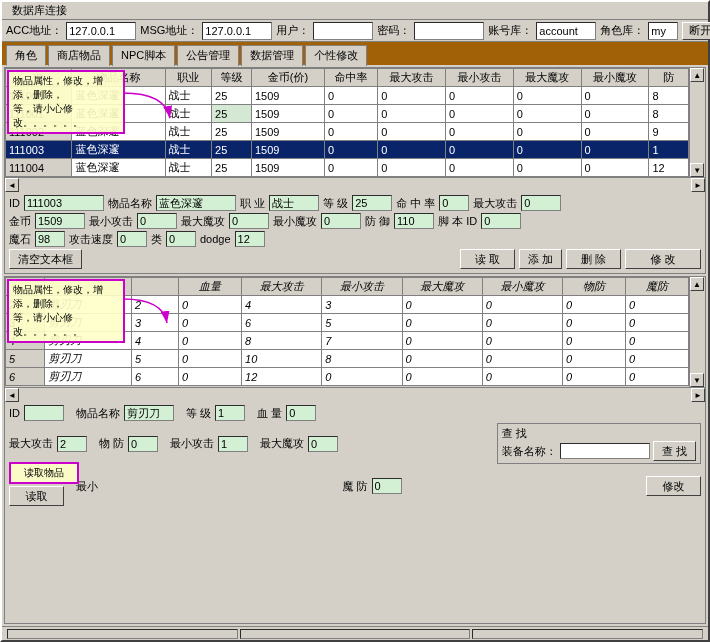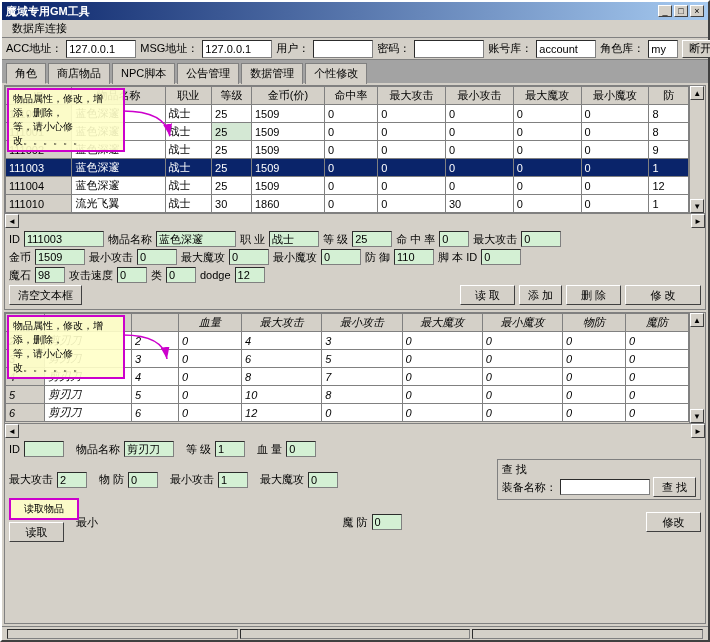--- a/index.html
+++ b/index.html
@@ -13,21 +13,21 @@
     .title-btn { width: 14px; height: 12px; background: #d4d0c8; border: 1px solid #fff; border-right-color: #404040; border-bottom-color: #404040; font-size: 9px; display: flex; align-items: center; justify-content: center; cursor: pointer; }
     
     .menu-bar { background: #d4d0c8; height: 18px; display: flex; align-items: center; padding: 0 4px; border-bottom: 1px solid #808080; flex-shrink: 0; }
     .menu-item { padding: 1px 6px; font-size: 11px; cursor: pointer; }
     
     .toolbar { background: #d4d0c8; height: 22px; display: flex; align-items: center; padding: 2px 4px; gap: 4px; border-bottom: 1px solid #808080; flex-shrink: 0; }
     .toolbar-label { font-size: 11px; white-space: nowrap; }
     .toolbar-input { height: 18px; border: 1px inset #808080; background: white; padding: 0 2px; font-size: 11px; }
     .toolbar-btn { height: 18px; background: #d4d0c8; border: 1px solid #fff; border-right-color: #404040; border-bottom-color: #404040; padding: 0 6px; cursor: pointer; font-size: 11px; white-space: nowrap; }
     
-    .tabs-row { display: flex; background: #a3a3a3; padding: 2px 4px 0; flex-shrink: 0; }
+    .tabs-row { display: flex; background: #a16207; padding: 2px 4px 0; flex-shrink: 0; }
     .tab { padding: 2px 8px; background: #d4d0c8; border: 1px solid #808080; border-bottom: none; cursor: pointer; font-size: 11px; margin-right: 2px; position: relative; top: 1px; }
     
     .main-content { flex: 1; display: flex; flex-direction: column; background: #d4d0c8; padding: 2px; overflow: hidden; }
     
     
     .upper-section { display: flex; flex-direction: column; border: 1px solid #808080; background: #d4d0c8; margin-bottom: 2px; flex-shrink: 0; position: relative; }
     
     .data-table { width: 100%; border-collapse: collapse; font-size: 11px; }
     .data-table th { background: #d4d0c8; border: 1px solid #808080; padding: 1px 3px; text-align: center; height: 18px; white-space: nowrap; font-weight: normal; }
     .data-table td { border: 1px solid #808080; padding: 1px 3px; height: 17px; white-space: nowrap; background: white; }
@@ -57,28 +57,20 @@
     
     .pink-annotation { border: 2px solid #cc00cc; background: rgba(255,255,200,0.9); padding: 2px 4px; font-size: 10px; line-height: 1.4; position: absolute; z-index: 20; }
     
     .arrow-svg { position: absolute; z-index: 15; pointer-events: none; }
   </style>
 </head>
 <body>
 
 <div class="window">
 
-  <div class="title-bar">
-    <span class="title-text">魔域专用GM工具</span>
-    <div class="title-buttons">
-      <div class="title-btn">_</div>
-      <div class="title-btn">□</div>
-      <div class="title-btn">×</div>
-    </div>
-  </div>
 
   <div class="menu-bar">
     <span class="menu-item">数据库连接</span>
   </div>
 
   <div class="toolbar">
     <span class="toolbar-label">ACC地址：</span>
     <input class="toolbar-input" style="width: 70px;" value="127.0.0.1">
     <span class="toolbar-label">MSG地址：</span>
     <input class="toolbar-input" style="width: 70px;" value="127.0.0.1">
@@ -196,33 +188,20 @@
                   <td>战士</td>
                   <td>25</td>
                 <td>1509</td>
                   <td>0</td>
                   <td>0</td>
                   <td>0</td>
                   <td>0</td>
                   <td>0</td>
                   <td>12</td>
               </tr>
-              <tr>
-                <td>111010</td>
-                  <td>流光飞翼</td>
-                  <td>战士</td>
-                  <td>30</td>
-                <td>1860</td>
-                  <td>0</td>
-                  <td>0</td>
-                  <td>30</td>
-                  <td>0</td>
-                  <td>0</td>
-                  <td>1</td>
-              </tr>
             </tbody>
           </table>
         </div>
         <div style="width:16px; background:#d4d0c8; border-left:1px solid #808080; display:flex; flex-direction:column;">
           <div style="width:14px;height:14px;background:#d4d0c8;border:1px solid #fff;border-right-color:#404040;border-bottom-color:#404040;display:flex;align-items:center;justify-content:center;cursor:pointer;font-size:8px;">▲</div>
           <div style="flex:1;background:#d4d0c8;"></div>
           <div style="width:14px;height:14px;background:#d4d0c8;border:1px solid #fff;border-right-color:#404040;border-bottom-color:#404040;display:flex;align-items:center;justify-content:center;cursor:pointer;font-size:8px;">▼</div>
         </div>
       </div>
 

